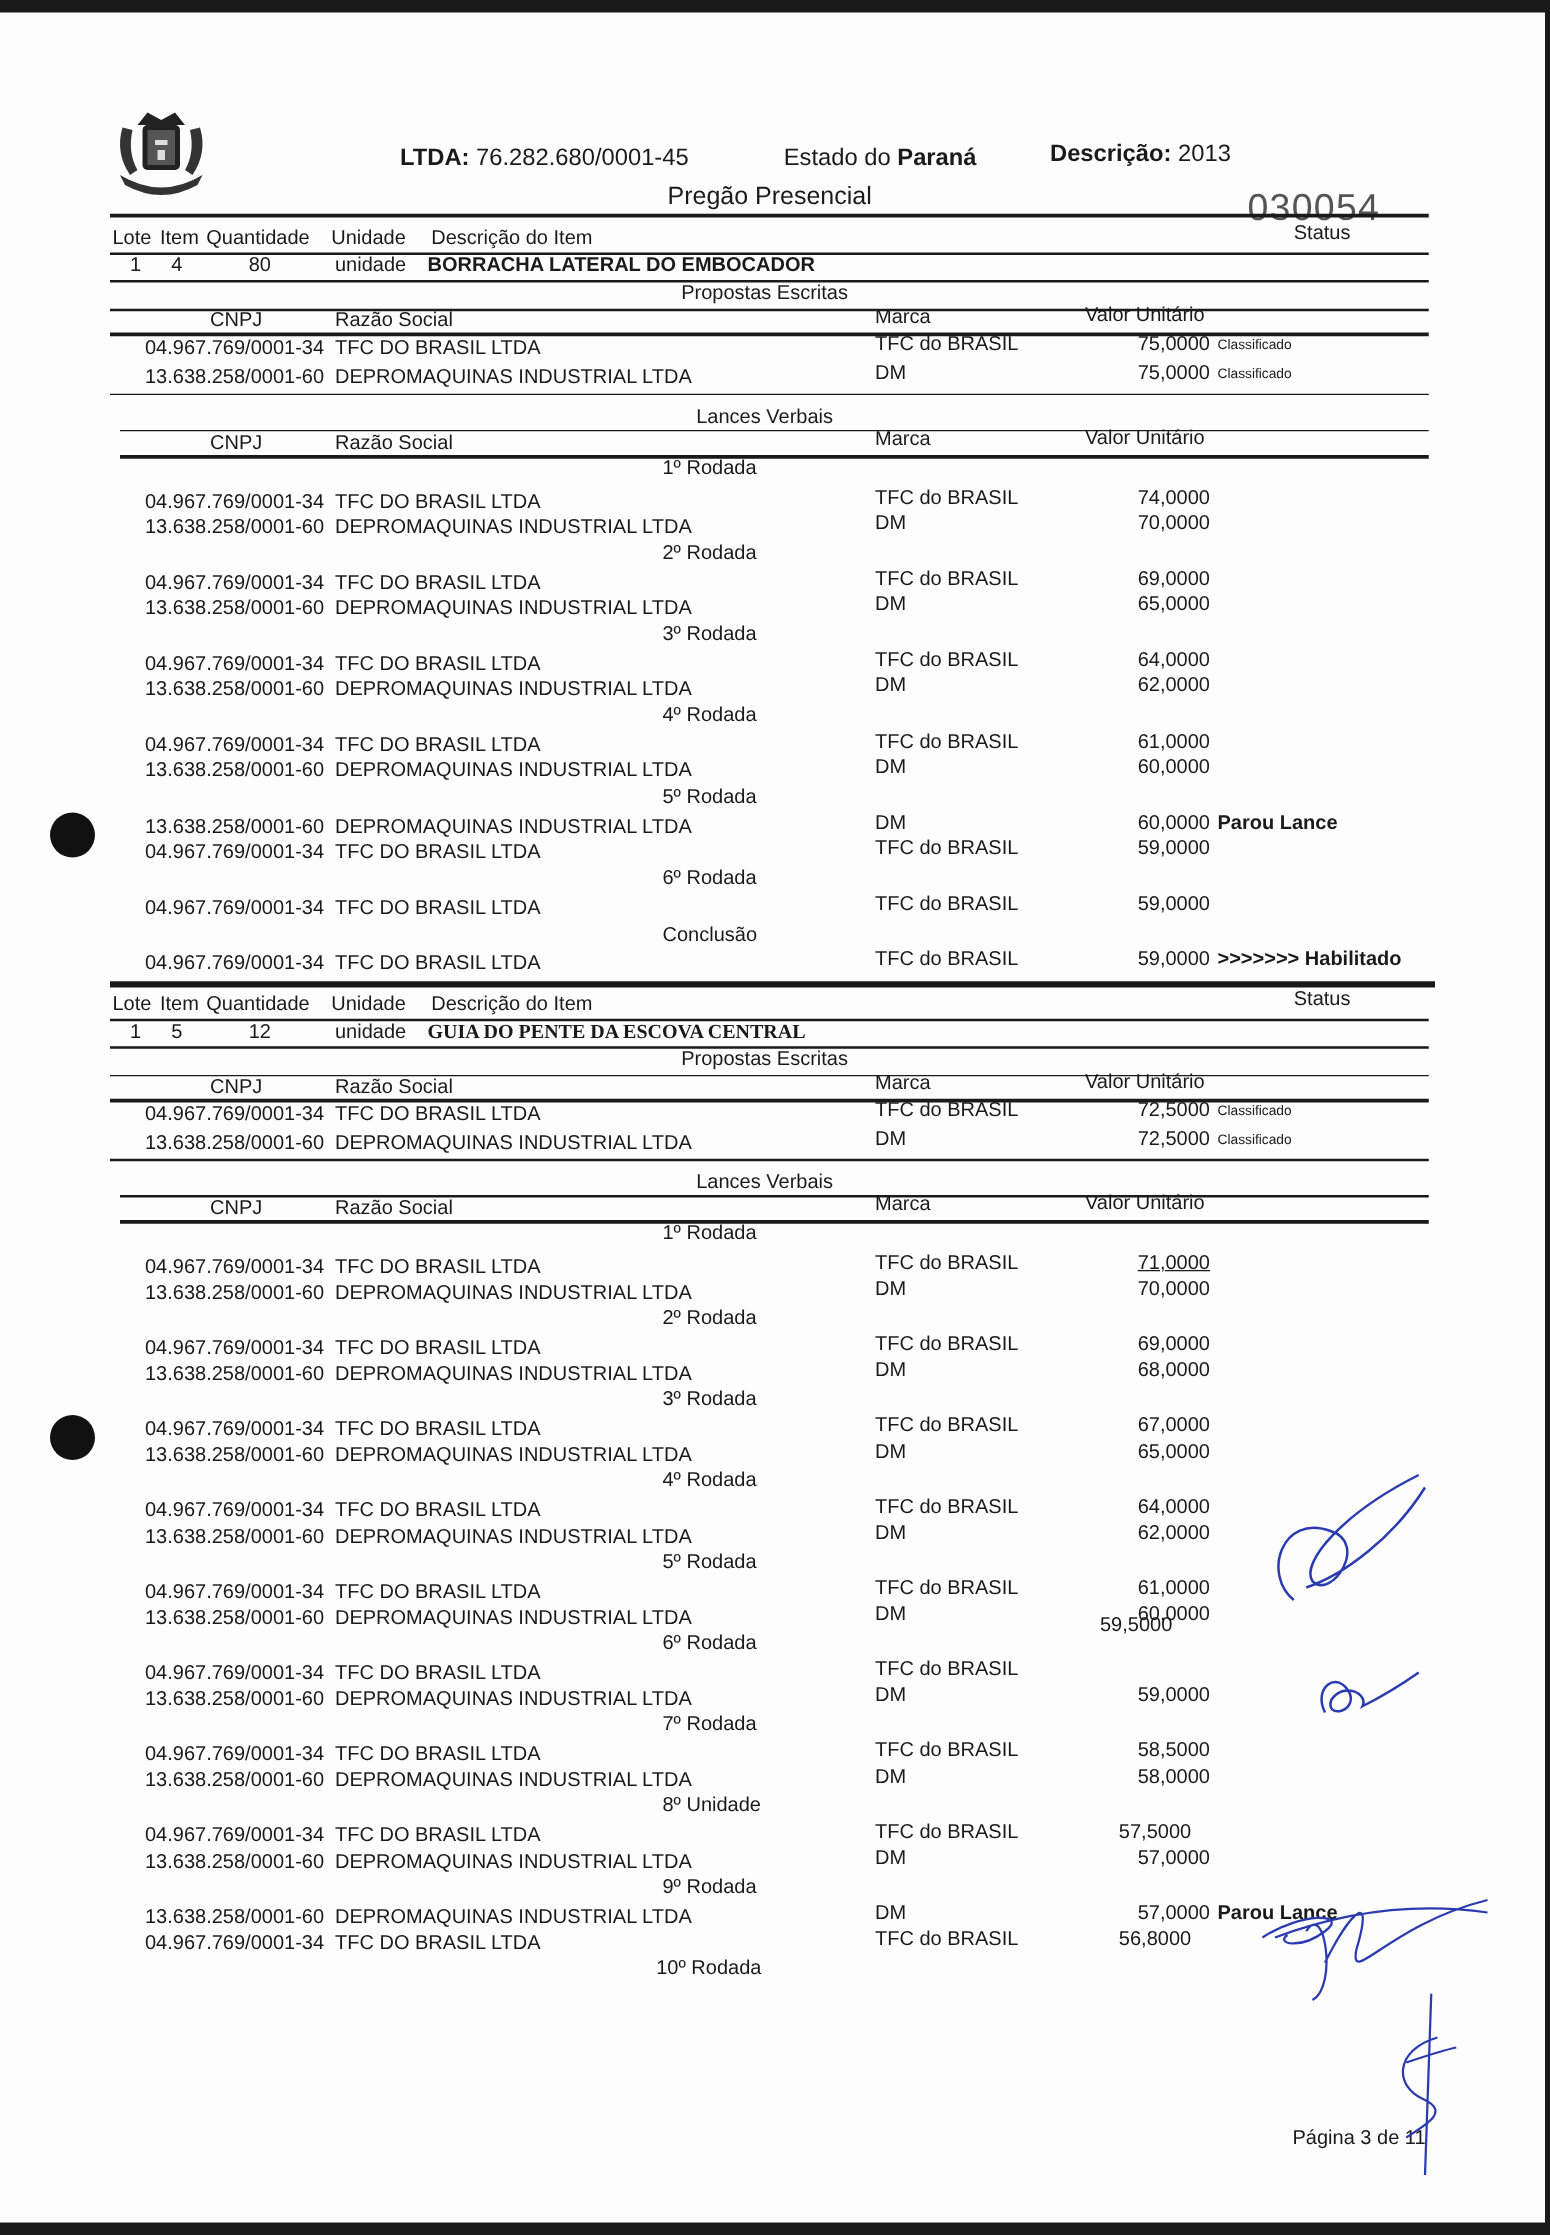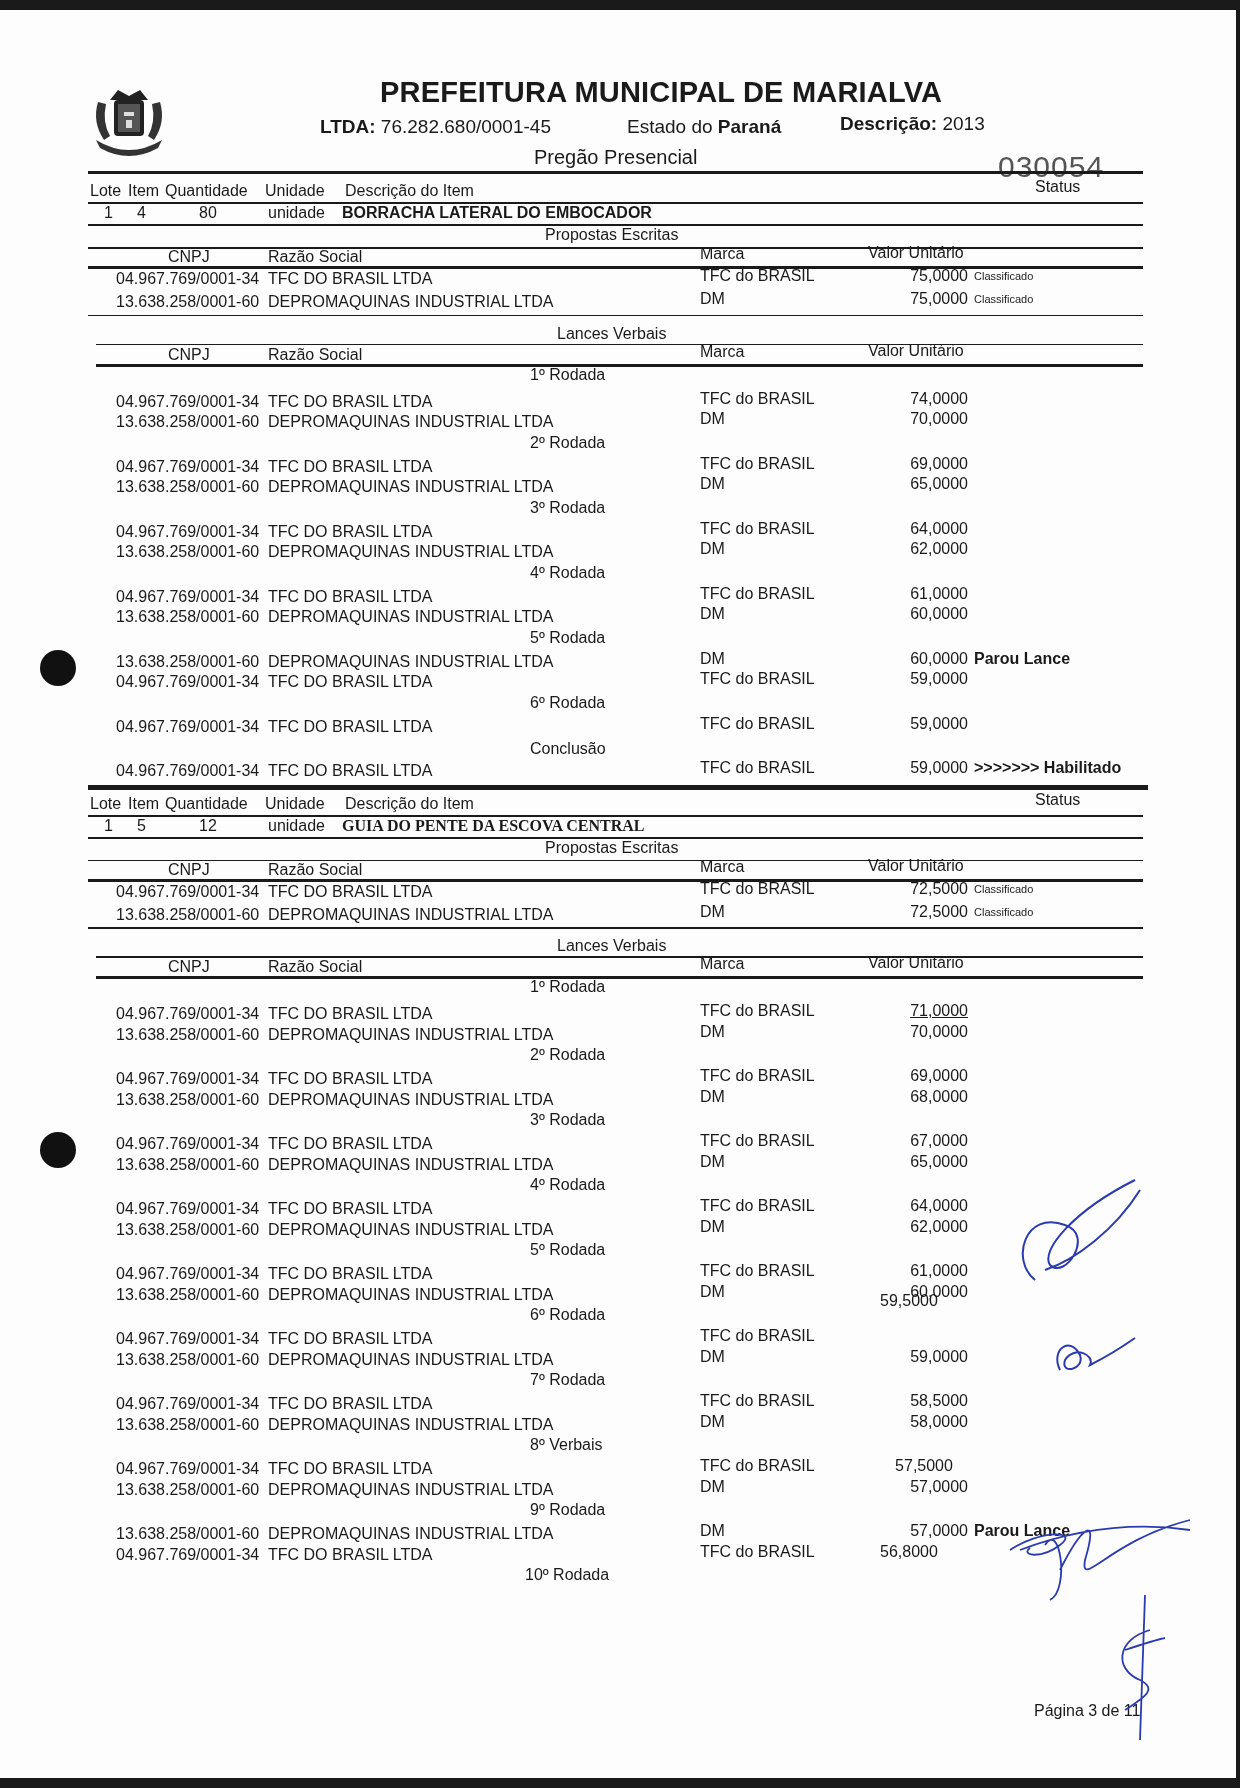--- a/index.html
+++ b/index.html
@@ -24,21 +24,20 @@
   <svg class="logo" viewBox="0 0 82 82">
     <path d="M22 18 L30 8 L41 14 L52 8 L60 18 Z" fill="#222"></path>
     <rect x="26" y="18" width="30" height="36" rx="4" fill="#222"></rect>
     <rect x="30" y="22" width="22" height="28" fill="#555"></rect>
     <path d="M36 30 h10 v4 h-10z M38 38 h6 v8 h-6z" fill="#ddd"></path>
     <path d="M10 20 Q4 40 16 58 L22 54 Q14 40 18 22Z" fill="#333"></path>
     <path d="M72 20 Q78 40 66 58 L60 54 Q68 40 64 22Z" fill="#333"></path>
     <path d="M8 58 Q41 78 74 58 L70 66 Q41 82 12 66 Z" fill="#333"></path>
   </svg>
 
-  <div class="abs title">PREFEITURA MUNICIPAL DE MARIALVA</div>
   <div class="abs sub" style="left:320px;">
     <span class="b">LTDA:</span>
     <span>76.282.680/0001-45</span>
   </div>
   <div class="abs sub" style="left:627px;">
     <span>Estado do</span>
     <span class="b">Paraná</span>
   </div>
   <div class="abs sub" style="left:840px; top:103px;">
     <span class="b">Descrição:</span>
@@ -240,39 +239,39 @@
       <div class="abs t16" style="left:880px;top:1337.6999999999998px;width:88px;text-align:right;">59,0000</div>
       <div class="abs t16" style="left:530px;top:1361.1999999999998px;">7º Rodada</div>
       <div class="abs t16" style="left:116px;top:1385.1999999999998px;">04.967.769/0001-34</div>
       <div class="abs t16" style="left:268px;top:1385.1999999999998px;">TFC DO BRASIL LTDA</div>
       <div class="abs t16" style="left:700px;top:1382.1999999999998px;">TFC do BRASIL</div>
       <div class="abs t16" style="left:880px;top:1382.1999999999998px;width:88px;text-align:right;">58,5000</div>
       <div class="abs t16" style="left:116px;top:1405.6999999999998px;">13.638.258/0001-60</div>
       <div class="abs t16" style="left:268px;top:1405.6999999999998px;">DEPROMAQUINAS INDUSTRIAL LTDA</div>
       <div class="abs t16" style="left:700px;top:1402.6999999999998px;">DM</div>
       <div class="abs t16" style="left:880px;top:1402.6999999999998px;width:88px;text-align:right;">58,0000</div>
-      <div class="abs t16" style="left:530px;top:1426.1999999999998px;">8º Verbais</div>
+      <div class="abs t16" style="left:530px;top:1426.1999999999998px;">8º Unidade</div>
       <div class="abs t16" style="left:116px;top:1450.1999999999998px;">04.967.769/0001-34</div>
       <div class="abs t16" style="left:268px;top:1450.1999999999998px;">TFC DO BRASIL LTDA</div>
       <div class="abs t16" style="left:700px;top:1447.1999999999998px;">TFC do BRASIL</div>
       <div class="abs t16" style="left:880px;top:1447.1999999999998px;width:88px;text-align:center;">57,5000</div>
       <div class="abs t16" style="left:116px;top:1470.6999999999998px;">13.638.258/0001-60</div>
       <div class="abs t16" style="left:268px;top:1470.6999999999998px;">DEPROMAQUINAS INDUSTRIAL LTDA</div>
       <div class="abs t16" style="left:700px;top:1467.6999999999998px;">DM</div>
       <div class="abs t16" style="left:880px;top:1467.6999999999998px;width:88px;text-align:right;">57,0000</div>
       <div class="abs t16" style="left:530px;top:1491.1999999999998px;">9º Rodada</div>
       <div class="abs t16" style="left:116px;top:1515.1999999999998px;">13.638.258/0001-60</div>
       <div class="abs t16" style="left:268px;top:1515.1999999999998px;">DEPROMAQUINAS INDUSTRIAL LTDA</div>
       <div class="abs t16" style="left:700px;top:1512.1999999999998px;">DM</div>
       <div class="abs t16" style="left:880px;top:1512.1999999999998px;width:88px;text-align:right;">57,0000</div>
       <div class="abs t16 b" style="left:974px;top:1512.1999999999998px;">Parou Lance</div>
       <div class="abs t16" style="left:116px;top:1535.6999999999998px;">04.967.769/0001-34</div>
       <div class="abs t16" style="left:268px;top:1535.6999999999998px;">TFC DO BRASIL LTDA</div>
       <div class="abs t16" style="left:700px;top:1532.6999999999998px;">TFC do BRASIL</div>
-      <div class="abs t16" style="left:880px;top:1532.6999999999998px;width:88px;text-align:left;">56,8000</div>
+      <div class="abs t16" style="left:880px;top:1532.6999999999998px;width:88px;text-align:center;">56,8000</div>
       <div class="abs t16" style="left:525px;top:1556.1999999999998px;">10º Rodada</div>
     </div>
 
   <div class="abs" style="left:1034px; top:1692px; font-size:16px;">Página 3 de 11</div>
 
   <div class="hole" style="left:40px; top:640px;"></div>
   <div class="hole" style="left:40px; top:1122px;"></div>
 
   <svg class="sig" style="left:1005px; top:1160px;" width="150" height="120" viewBox="0 0 150 120">
     <path d="M30 110 C5 90 20 40 60 55 C90 65 60 110 45 95 C35 80 70 40 130 10 M40 100 C70 90 110 60 135 20" fill="none" stroke="#2a3bb0" stroke-width="2"></path>

